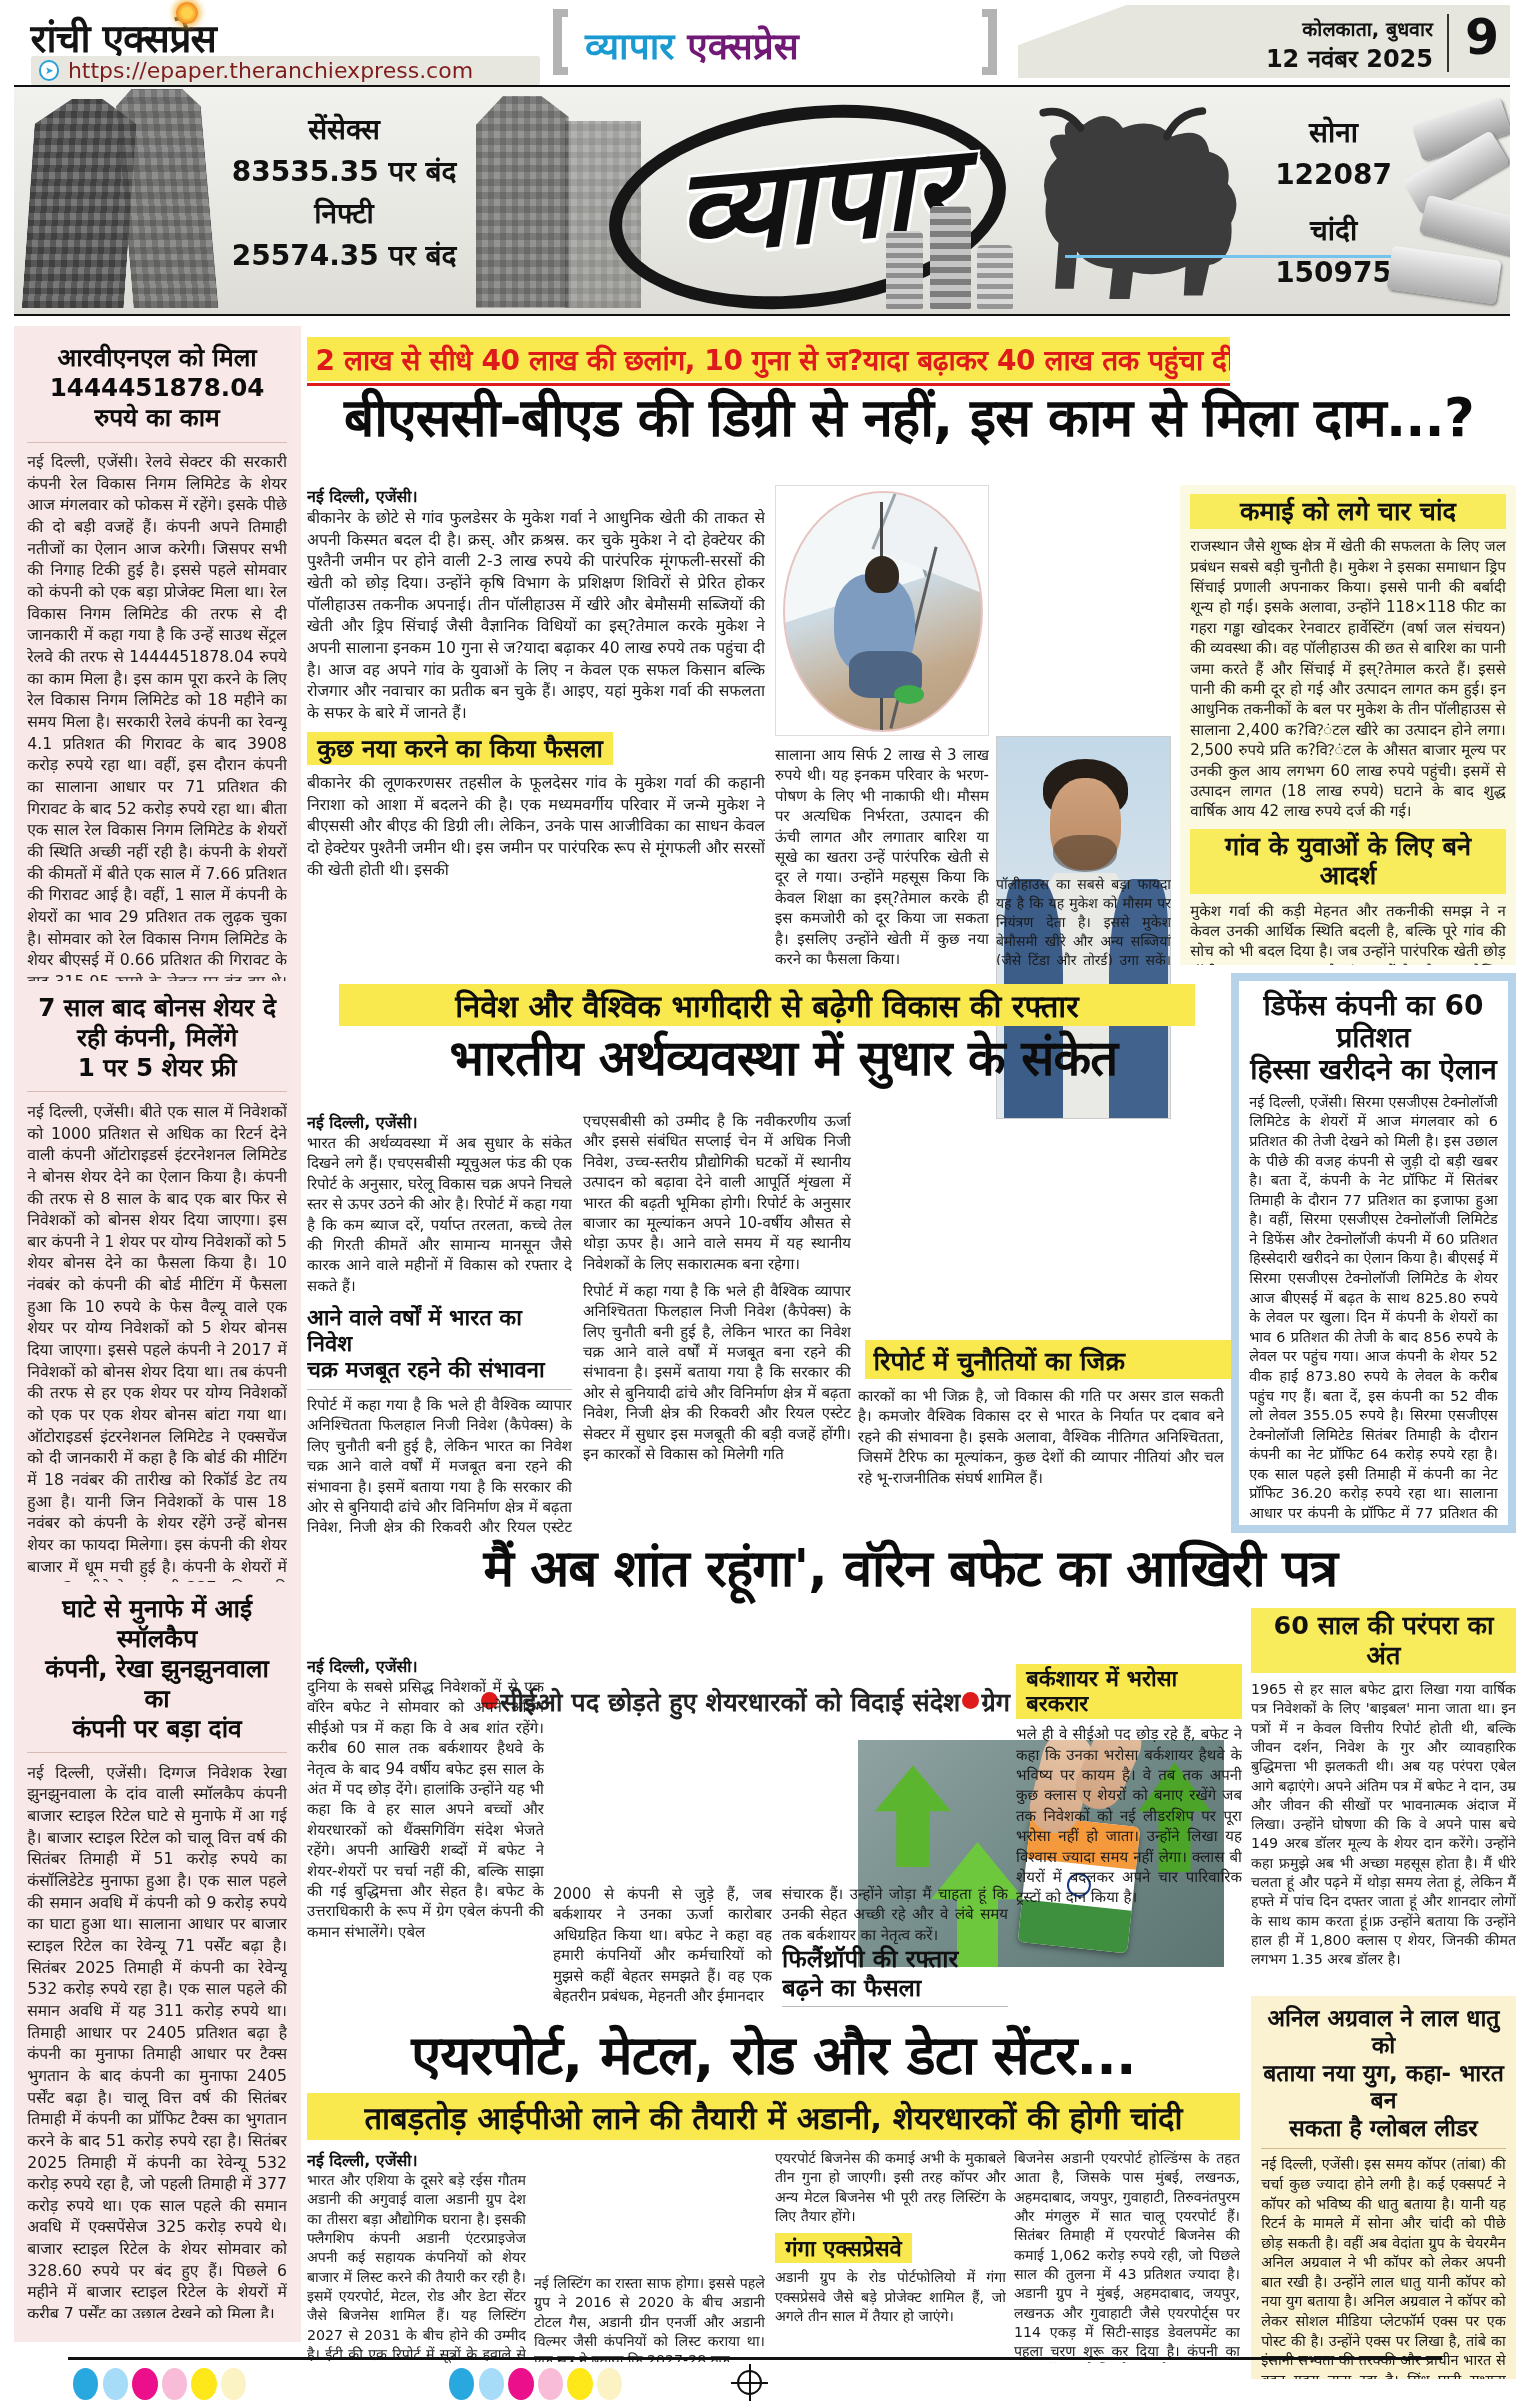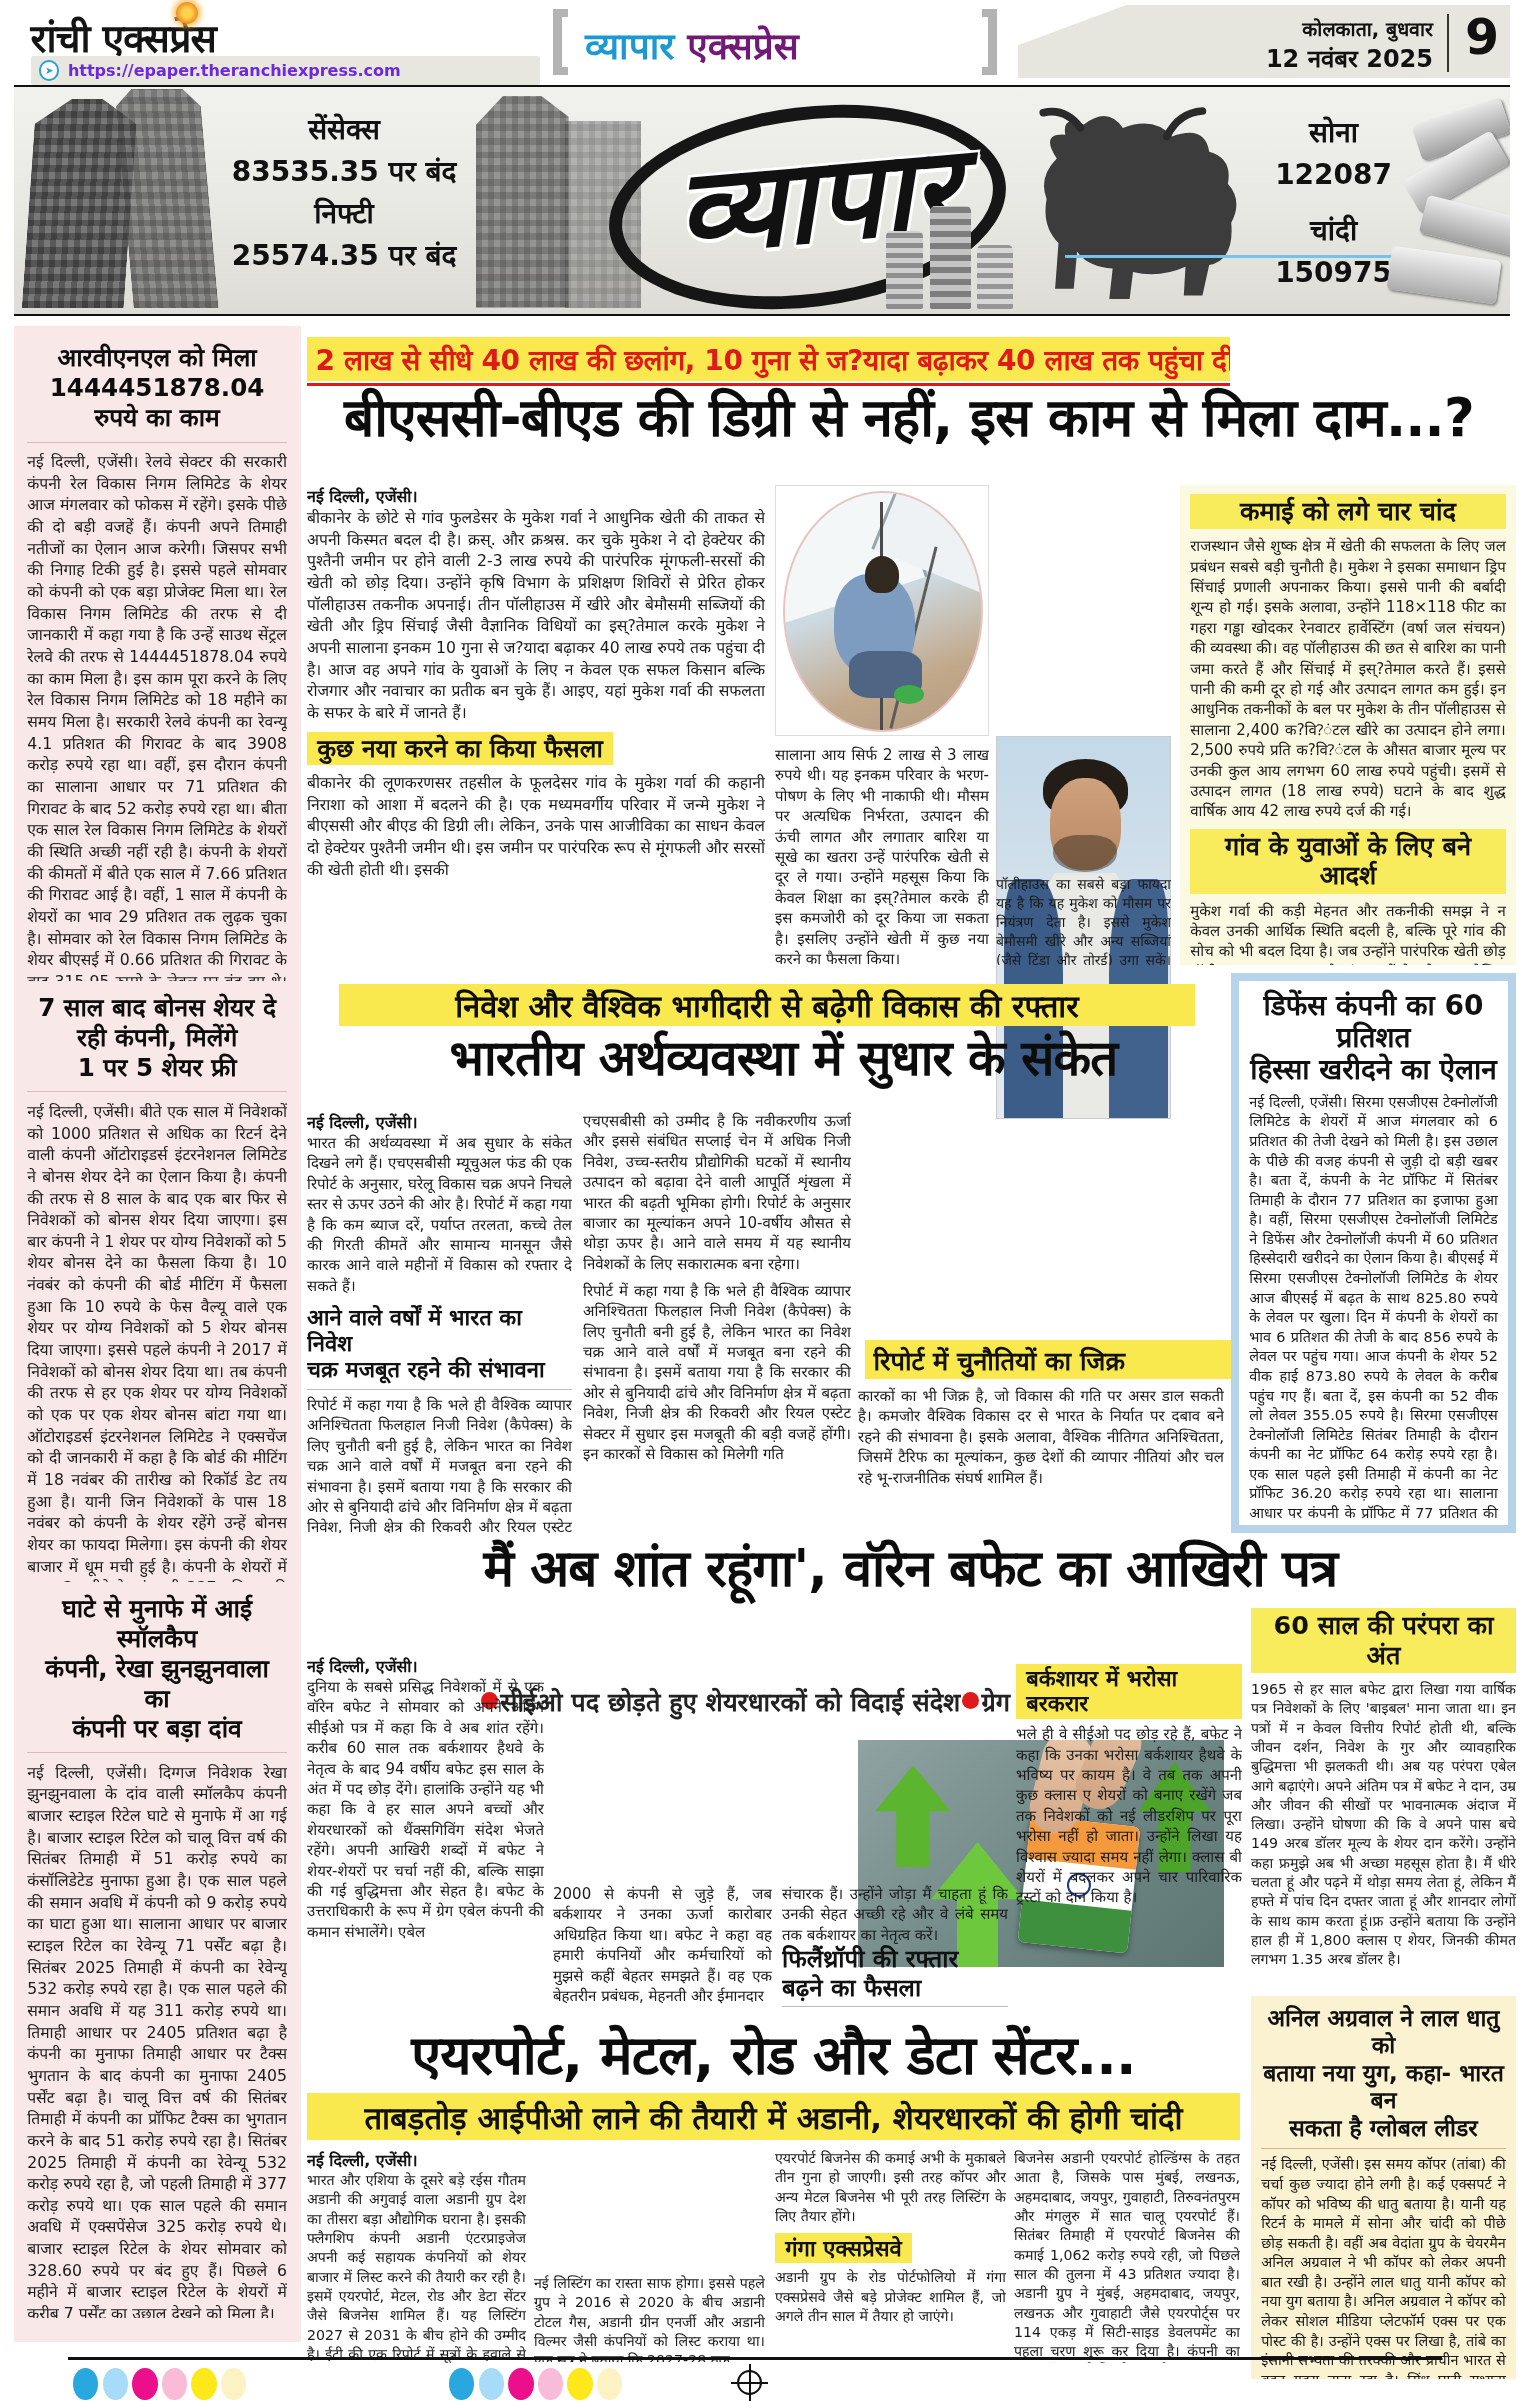--- a/index.html
+++ b/index.html
@@ -28,21 +28,21 @@
   .bignum { font-weight:bold; font-size:28px; line-height:1.5; text-align:center; }
 </style>
 </head>
 <body>
 
 <div class="abs" style="left:0;top:0;width:1523px;height:81px;background:#fff;">
   <div class="abs" style="left:30.5px;top:10.2px;font-size:39px;font-weight:bold;letter-spacing:-0.8px;color:#141414;">रांची एक्सप्रेस</div>
   <div class="abs" style="left:176px;top:1.7px;width:22px;height:22px;border-radius:50%;background:radial-gradient(circle,#ffd24d 30%,#f08a1d 70%);box-shadow:0 0 6.8px 2.5px #f5b94a;"></div>
   <div class="abs" style="left:30.5px;top:56px;width:509px;height:29px;background:#e7e7e0;border-radius:2.5px;display:flex;align-items:center;padding:0 8.5px;gap:8.5px;">
     <span style="width:20.4px;height:20.4px;border-radius:50%;border:2.5px solid #2a9fd8;background:#fff;display:inline-flex;align-items:center;justify-content:center;font-size:10.2px;color:#2a9fd8;">➤</span>
-    <span style="font-weight:bold;font-size:16px;color:#6d28d9;">https://epaper.theranchiexpress.com</span>
+    <span style="font-weight:normal;font-size:22px;color:#7f1d1d;">https://epaper.theranchiexpress.com</span>
   </div>
   <div class="abs" style="left:553px;top:8.5px;width:15.3px;height:66px;border-left:9.3px solid #b3b3b3;border-top:8.5px solid #b3b3b3;border-bottom:8.5px solid #b3b3b3;"></div>
   <div class="abs" style="left:585px;top:18.7px;font-size:37px;font-weight:bold;">
     <span style="color:#1b9ad2;">व्यापार</span>
     <span style="color:#701a75;">एक्सप्रेस</span>
   </div>
   <div class="abs" style="left:982px;top:8.5px;width:15.3px;height:66px;border-right:9.3px solid #b3b3b3;border-top:8.5px solid #b3b3b3;border-bottom:8.5px solid #b3b3b3;"></div>
   <div class="abs" style="left:1018px;top:5.1px;width:492px;height:73px;background:#e6e6de;clip-path:polygon(22% 0,100% 0,100% 100%,0 100%,0 55%);"></div>
   <div class="abs" style="left:1128px;top:15.3px;width:305px;text-align:right;font-weight:bold;font-size:19.5px;">कोलकाता, बुधवार</div>
   <div class="abs" style="left:1128px;top:41px;width:305px;text-align:right;font-weight:bold;font-size:24px;">12 नवंबर 2025</div>

